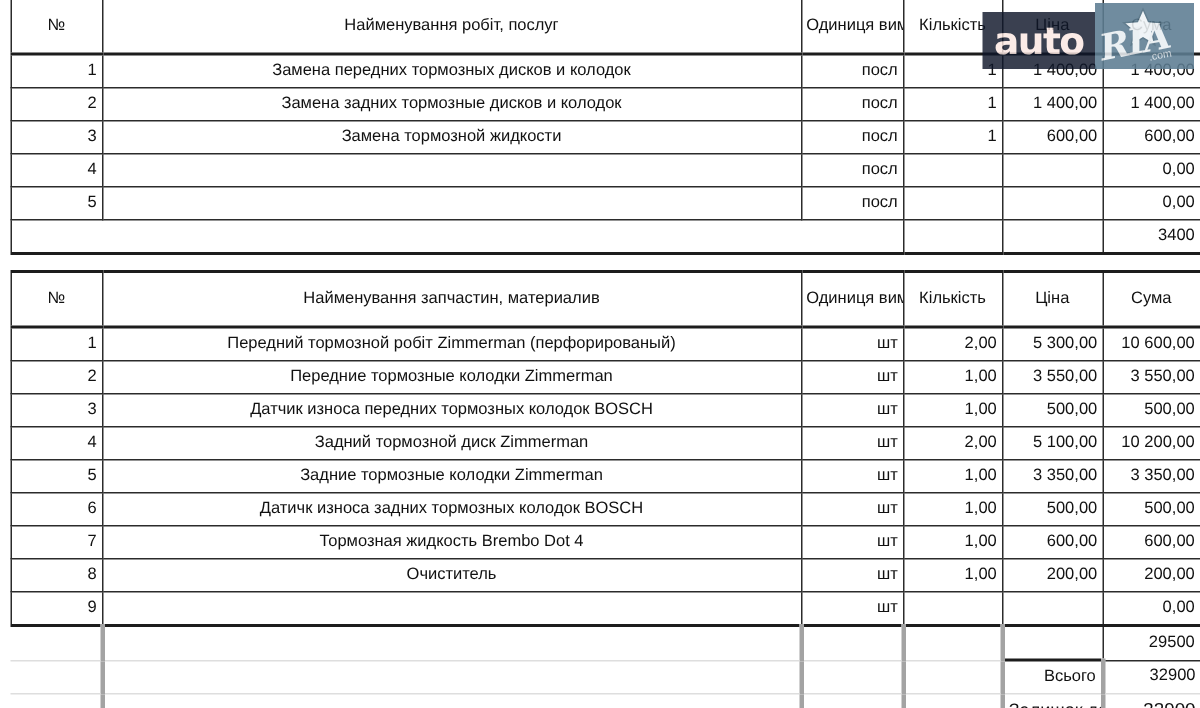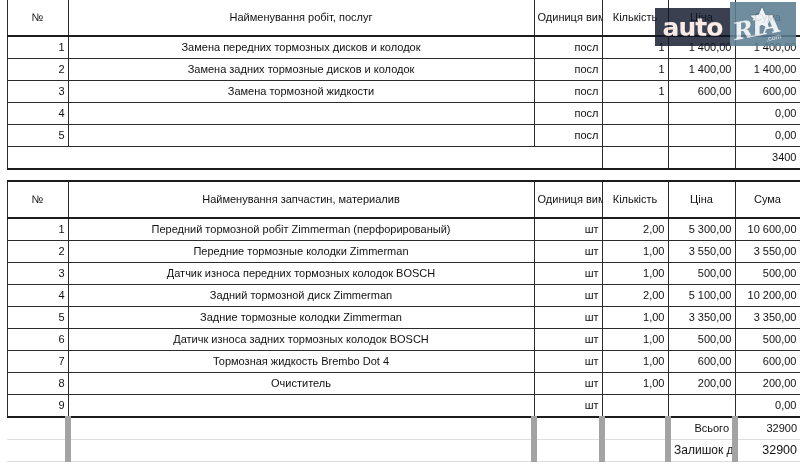--- a/index.html
+++ b/index.html
@@ -29,21 +29,21 @@
     background:#ffffff;
   }
 
   
   .bl{border-left:1px solid #2b2b2b;}
   .br{border-right:1px solid #2b2b2b;}
   .bb{border-bottom:1px solid #2b2b2b;}
   .bt2{border-top:2px solid #1c1c1c;}
   .bb2{border-bottom:2px solid #1c1c1c;}
   .gb{border-bottom:1px solid #dedede;}
-  .gr{border-right:6px solid #a3a3a3;}
+  .gr{border-right:3px solid #a3a3a3;}
 
   .hdr{
     background:#ebebeb;
     font-weight:bold;
     text-align:center;
     font-size:11.5px;
     line-height:1.25;
     white-space:normal;
   }
   .right{text-align:right;}
@@ -259,20 +259,29 @@
       <tr class="rowline">
         <td class="edge"></td>
         <td class="right bl br bb2">9</td>
         <td class="left br bb2"></td>
         <td class="right br bb2">шт</td>
         <td class="right br bb2"></td>
         <td class="right br bb2"></td>
         <td class="right br bb2">0,00</td>
       </tr>
 
+      <tr class="rowline">
+        <td class="edge"></td>
+        <td class="gr gb"></td>
+        <td class="gr gb"></td>
+        <td class="gr gb"></td>
+        <td class="gr gb"></td>
+        <td class="bl br bb2"></td>
+        <td class="right br bb">29500</td>
+      </tr>
 
       <tr class="rowline">
         <td class="edge"></td>
         <td class="gr gb"></td>
         <td class="gr gb"></td>
         <td class="gr gb"></td>
         <td class="gr gb"></td>
         <td class="right gr gb">Всього</td>
         <td class="right gb">32900</td>
       </tr>

